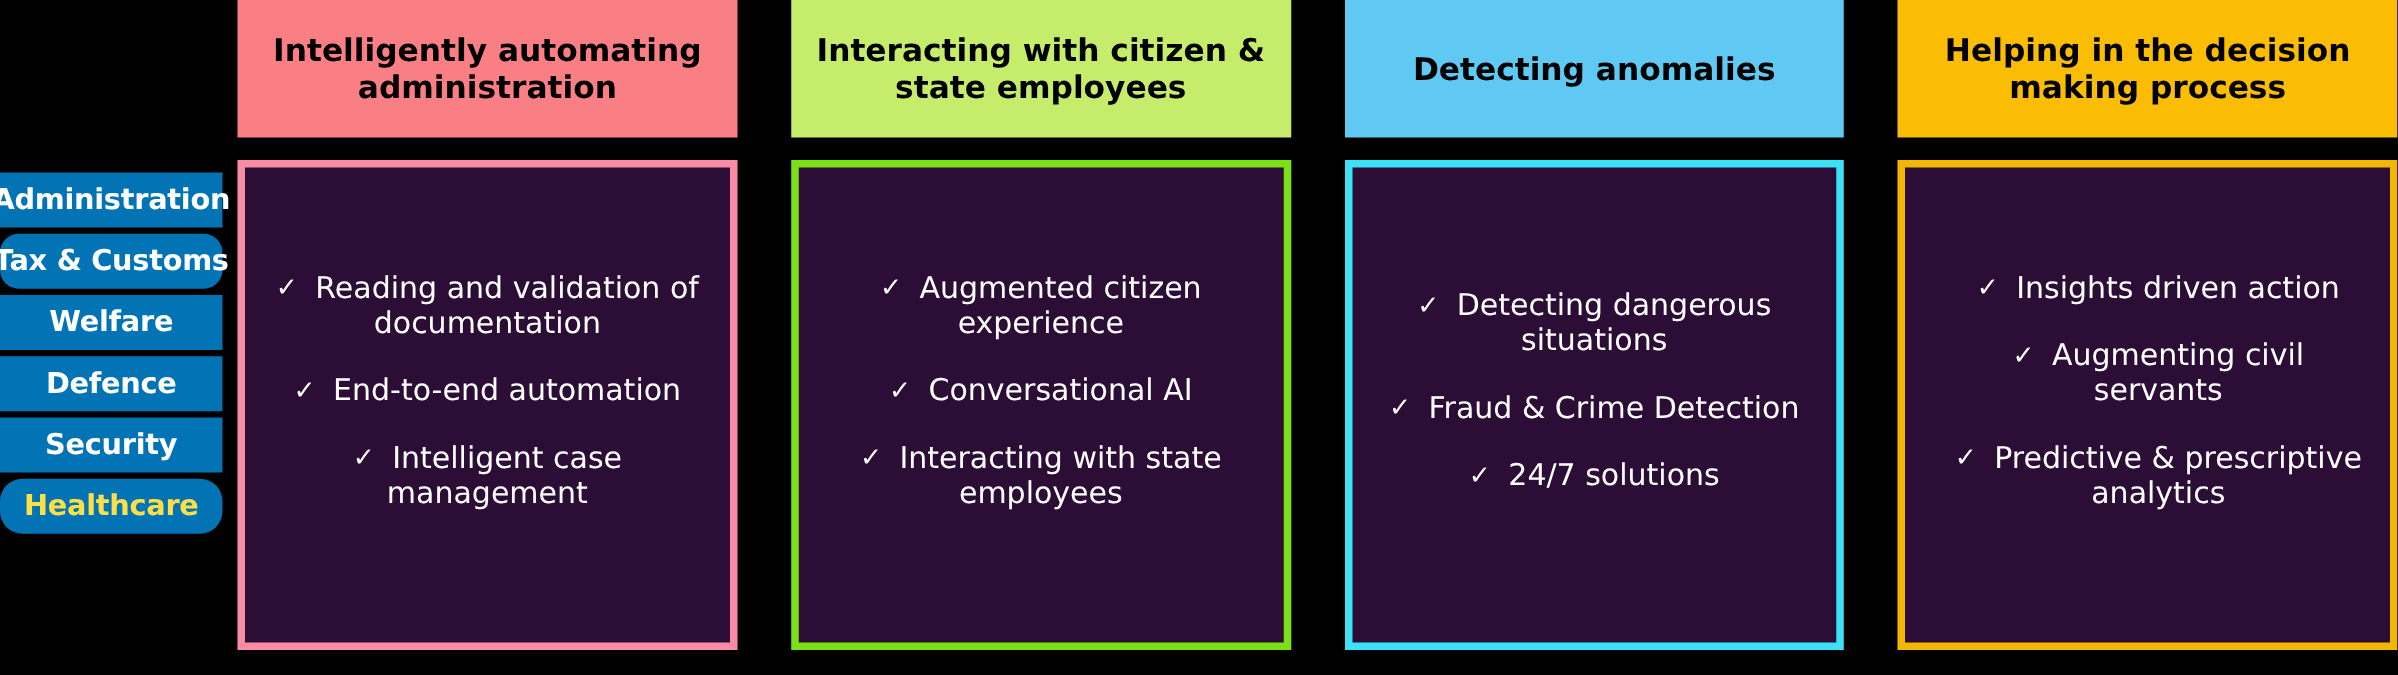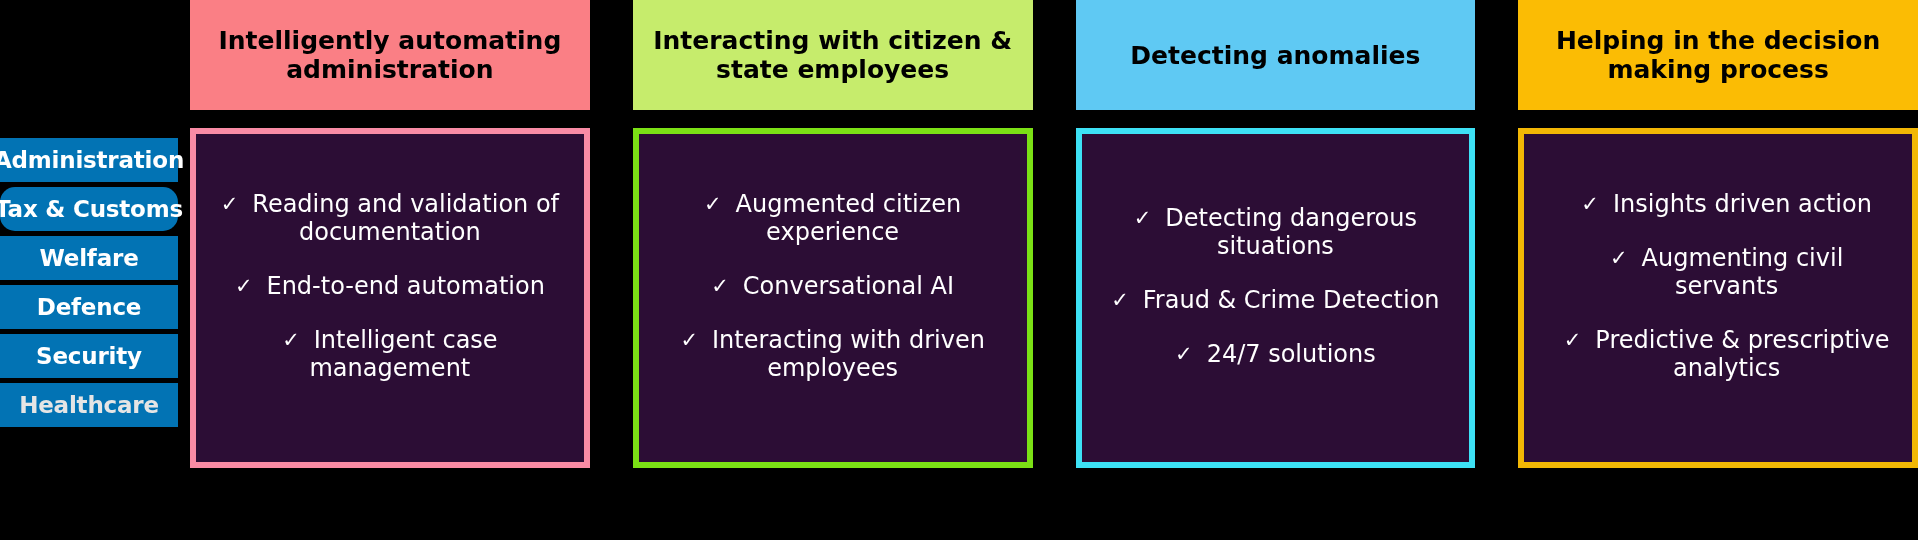--- a/index.html
+++ b/index.html
@@ -40,21 +40,21 @@
     white-space: nowrap;
     font-weight: bold;
   }
 
   
   .columns {
     position: absolute;
     left: 190px;
     top: 0;
     width: 1728px;
-    height: 468px;
+    height: 520px;
     display: flex;
     gap: 43px;
   }
   .column {
     flex: 1 1 0;
     display: flex;
     flex-direction: column;
     min-width: 0;
   }
 
@@ -124,21 +124,21 @@
     </div>
     <div class="sector-chip" style="background-color: rgb(2, 115, 180); color: rgb(255, 255, 255);">
       <span>Welfare</span>
     </div>
     <div class="sector-chip" style="background-color: rgb(2, 115, 180); color: rgb(255, 255, 255);">
       <span>Defence</span>
     </div>
     <div class="sector-chip" style="background-color: rgb(2, 115, 180); color: rgb(255, 255, 255);">
       <span>Security</span>
     </div>
-    <div class="sector-chip" style="background-color: rgb(2, 115, 180); color: #e5e5e5;">
+    <div class="sector-chip" style="background-color: rgb(2, 115, 180); color: #fde047; border-radius: 18px;">
       <span>Healthcare</span>
     </div>
   </div>
 
   <div class="columns">
 
     <div class="column">
       <div class="col-header" style="background-color: rgb(250, 127, 133);">Intelligently automating administration</div>
       <div class="col-spacer"></div>
       <div class="col-card" style="background-color: rgb(44, 13, 53); border-color: rgb(249, 139, 165);">
@@ -161,21 +161,21 @@
       <div class="col-spacer"></div>
       <div class="col-card" style="background-color: rgb(44, 13, 53); border-color: rgb(123, 224, 21);">
         <ul class="bullet-list">
           <li class="bullet-item">
             <span class="check-icon">✓</span><span>Augmented citizen experience</span>
           </li>
           <li class="bullet-item">
             <span class="check-icon">✓</span><span>Conversational AI</span>
           </li>
           <li class="bullet-item">
-            <span class="check-icon">✓</span><span>Interacting with driven employees</span>
+            <span class="check-icon">✓</span><span>Interacting with state employees</span>
           </li>
         </ul>
       </div>
     </div>
 
     <div class="column">
       <div class="col-header" style="background-color: rgb(95, 201, 243);">Detecting anomalies</div>
       <div class="col-spacer"></div>
       <div class="col-card" style="background-color: rgb(44, 13, 53); border-color: rgb(61, 225, 245);">
         <ul class="bullet-list">

